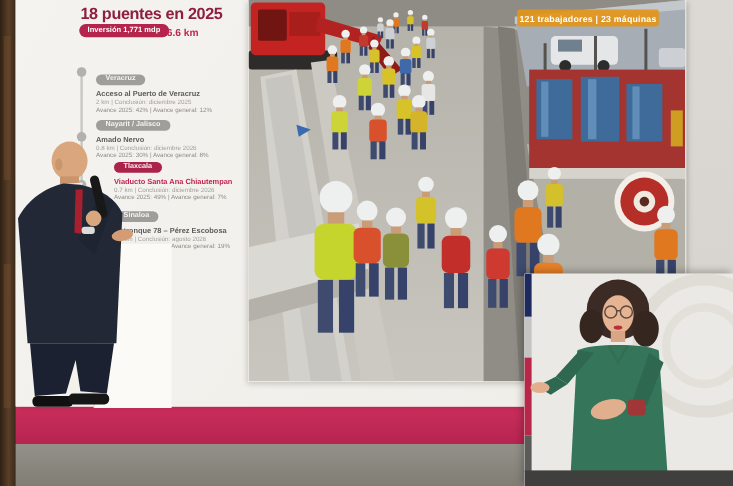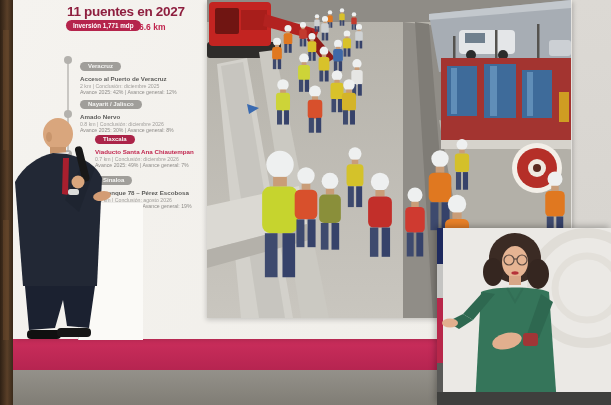--- a/index.html
+++ b/index.html
@@ -59,21 +59,21 @@
   <div class="wall"></div>
   <div class="pink-band"></div>
   <div class="floor"></div>
   <div class="door">
     <div class="panel" style="top:30px"></div>
     <div class="panel" style="top:220px"></div>
   </div>
 
   <div class="screen"></div>
 
-  <div class="slide-title">11 puentes en 2027</div>
+  <div class="slide-title">18 puentes en 2025</div>
   <div class="inv-pill">Inversión 1,771 mdp</div>
   <div class="km-label">6.6 km</div>
 
   <div class="tl-line"></div>
   <div class="tl-dot" style="top:56px"></div>
   <div class="tl-dot" style="top:110px"></div>
   <div class="tl-dot" style="top:150px"></div>
   <div class="tl-dot" style="top:186px"></div>
 
   <div class="entry" style="left:80px;top:54px">
@@ -208,20 +208,21 @@
         <use href="#wkL" transform="translate(173,244) scale(1.83)" style="color:#c22f2a"></use>
         <use href="#wkL" transform="translate(208,246) scale(1.5)" style="color:#cf3a30"></use>
         <use href="#wkL" transform="translate(233,218) scale(1.74)" style="color:#e07820"></use>
         <use href="#wkL" transform="translate(250,267) scale(1.85)" style="color:#e88028"></use>
         <use href="#wkL" transform="translate(255,182) scale(1.1)" style="color:#d4c02a"></use>
         <use href="#wkL" transform="translate(348,230) scale(1.5)" style="color:#e07820"></use>
       </g>
     </svg>
   </div>
 
+  <div class="photo-badge">121 trabajadores | 23 máquinas</div>
 
   <div class="podium"></div>
 
   <svg class="speaker" viewBox="0 0 140 260" xmlns="http://www.w3.org/2000/svg">
     <g>
       <rect x="22" y="240" width="34" height="9" rx="4" fill="#101010"></rect>
       <rect x="52" y="238" width="34" height="9" rx="4" fill="#161616"></rect>
       <polygon points="20,196 90,196 84,238 62,236 58,210 50,238 24,240" fill="#1b2130"></polygon>
       <ellipse cx="53" cy="44" rx="15" ry="16" fill="#d9a67d"></ellipse>
       <ellipse cx="44" cy="47" rx="3" ry="5" fill="#c8956c"></ellipse>

